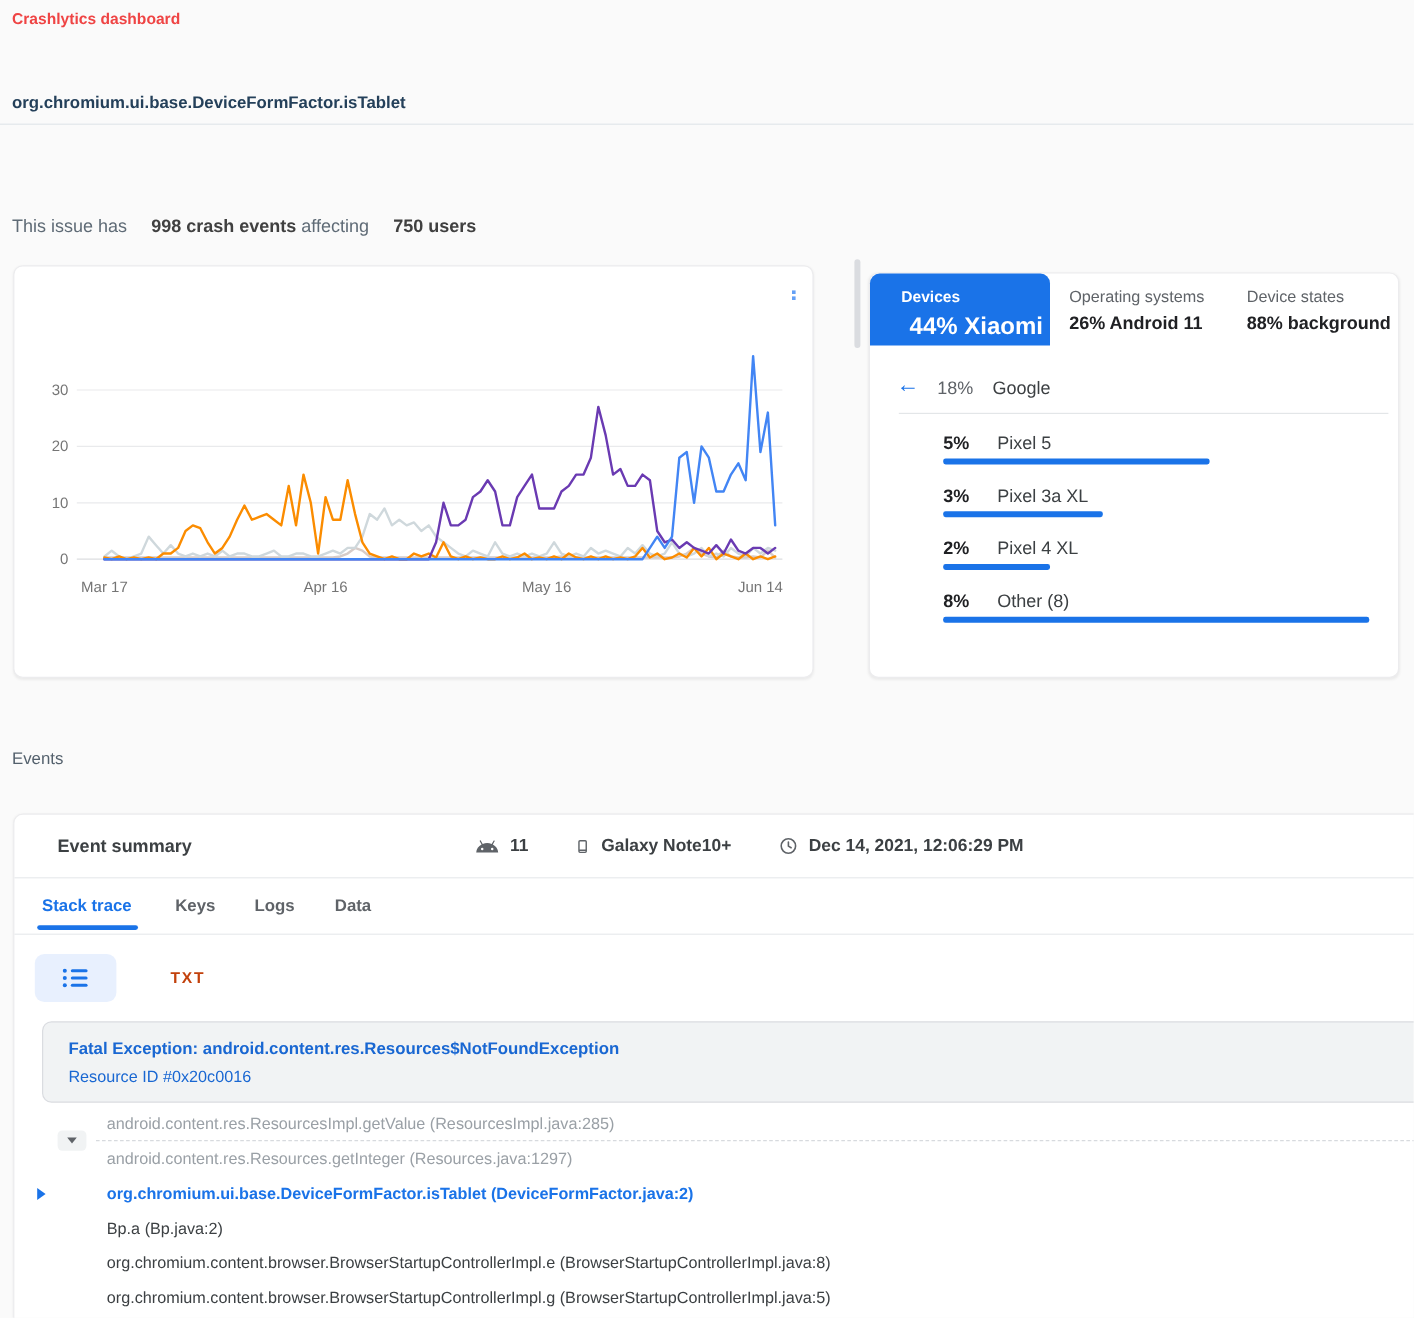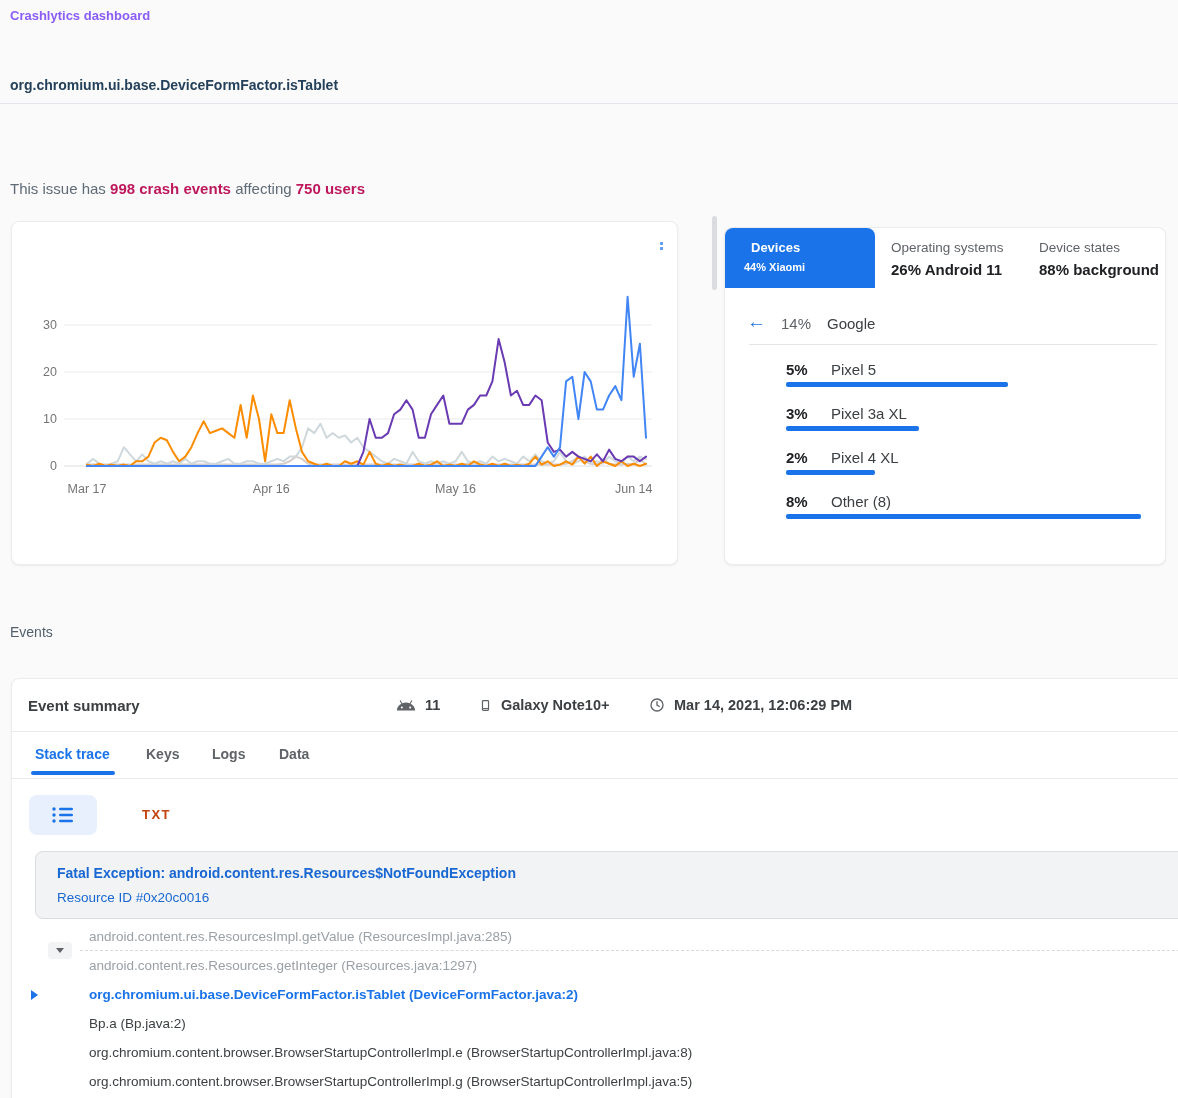--- a/index.html
+++ b/index.html
@@ -2,60 +2,60 @@
 <html><head>
 <meta charset="utf-8">
 <style>
   * { box-sizing: border-box; }
   html,body { margin:0; padding:0; }
   body { font-family:"Liberation Sans", sans-serif; background:#fafafa; }
   .root { position:relative; width:1178px; height:1098px; overflow:hidden; background:#fafafa; }
   .abs { position:absolute; }
 
   
-  .breadcrumb { left:10px; top:8px; font-size:13px; font-weight:700; color:#8b5cf6; cursor:pointer; }
+  .breadcrumb { left:10px; top:8px; font-size:13px; font-weight:700; color:#ef4444; cursor:pointer; }
   .title { left:10px; top:34px; font-size:26px; font-weight:600; color:#20405c; margin:0; letter-spacing:.2px;}
   .subtitle { left:10px; top:77px; font-size:14px; font-weight:700; color:#24405a; }
   .top-divider { left:0; top:103px; width:1178px; height:1px; background:#e2e6ea; }
   .issue-line { left:10px; top:180px; font-size:15px; color:#5f6b76; }
-  .issue-line b { color:#be185d; }
+  .issue-line b { color:#404040;margin-left:16px; }
 
   
   .card { background:#fff; border:1px solid #ececee; border-radius:8px; box-shadow:0 1px 2px rgba(60,64,67,.08); }
   .chart-card { left:11px; top:221px; width:667px; height:344px; }
   .chart-dots { right:14px; top:20px; display:flex; flex-direction:column; gap:2px; cursor:pointer;}
   .chart-dots i { width:3px; height:3px; background:#64a0f6; display:block; }
 
   .v-scroll { left:712px; top:216px; width:5px; height:74px; background:#dadce0; border-radius:3px; }
 
   
   .panel-card { left:724px; top:227px; width:442px; height:338px; }
   .ptab-devices { left:0; top:0; width:150px; height:60px; background:#1a73e8; border-radius:8px 8px 0 0; cursor:pointer; }
   .ptab-devices .ptab-label { position:absolute; left:26px; top:12px; font-size:13px; font-weight:700; color:#fff; }
-  .ptab-devices .ptab-value { position:absolute; left:19px; top:33px; font-size:11px; font-weight:700; color:#fff; }
+  .ptab-devices .ptab-value { position:absolute; left:33px; top:33px; font-size:20px; font-weight:700; color:#fff; }
   .ptab-plain { top:0; height:60px; cursor:pointer; }
   .ptab-plain .ptab-label { position:absolute; left:0; top:12px; font-size:13.5px; color:#5f6368; white-space:nowrap; }
   .ptab-plain .ptab-value { position:absolute; left:0; top:33px; font-size:15px; font-weight:700; color:#202124; white-space:nowrap; }
   .ptab-os { left:166px; }
   .ptab-ds { left:314px; }
   .drill-back { left:22px; top:84px; font-size:19px; color:#1a73e8; cursor:pointer; line-height:20px;}
   .drill-pct { left:56px; top:87px; font-size:15px; color:#5f6368; }
   .drill-name { left:102px; top:87px; font-size:15px; color:#3c4043; }
   .panel-divider { left:24px; right:8px; top:116px; height:1px; background:#e3e6e8; }
   .device-list { left:61px; top:120px; width:355px; }
   .device-row { position:relative; height:30px; margin-bottom:14px; }
   .device-row:first-child { margin-top:13px; }
   .device-pct { position:absolute; left:0; top:0; font-size:15px; font-weight:700; color:#202124; }
   .device-name { position:absolute; left:45px; top:0; font-size:15px; color:#3c4043; }
   .device-bar { position:absolute; left:0; top:21px; height:5px; border-radius:2px; background:#1a73e8; }
 
   
   .events-label { left:10px; top:624px; font-size:14px; color:#53606c; }
   .events-card { left:11px; top:678px; width:1190px; height:426px; border-radius:8px 8px 0 0; }
-  .ev-title { left:16px; top:18px; font-size:15px; font-weight:600; color:#3c4043; }
+  .ev-title { left:36px; top:18px; font-size:15px; font-weight:600; color:#3c4043; }
   .meta { top:16px; display:flex; align-items:center; gap:9px; font-size:14.5px; font-weight:600; color:#3c4043; height:20px;}
   .meta-android { left:384px; }
   .meta-device { left:467px; }
   .meta-time { left:637px; font-weight:600;}
   .ev-divider1 { left:0; right:0; top:52px; height:1px; background:#e8eaed; }
   .ev-tab { top:67px; font-size:14px; font-weight:600; color:#5f6368; cursor:pointer; }
   .ev-tab-active { color:#1a73e8; }
   .tab-underline { left:19px; top:92px; width:84px; height:4px; border-radius:4px; background:#1a73e8; }
   .ev-divider2 { left:0; right:0; top:99px; height:1px; background:#e8eaed; }
   .list-toggle { left:17px; top:116px; width:68px; height:40px; background:#e8f0fe; border-radius:8px; display:flex; align-items:center; justify-content:center; cursor:pointer; border:none;}
@@ -123,21 +123,21 @@
     <div class="abs ptab-plain ptab-os">
       <div class="ptab-label">Operating systems</div>
       <div class="ptab-value">26% Android 11</div>
     </div>
     <div class="abs ptab-plain ptab-ds">
       <div class="ptab-label">Device states</div>
       <div class="ptab-value">88% background</div>
     </div>
 
     <div class="abs drill-back">←</div>
-    <div class="abs drill-pct">14%</div>
+    <div class="abs drill-pct">18%</div>
     <div class="abs drill-name">Google</div>
     <div class="abs panel-divider"></div>
 
     <div class="abs device-list" id="device-list">
         <div class="device-row">
           <span class="device-pct">5%</span>
           <span class="device-name">Pixel 5</span>
           <div class="device-bar" style="width: 62.5%; background: rgb(26, 115, 232);"></div>
         </div>
         <div class="device-row">
@@ -182,21 +182,21 @@
       <span>Galaxy Note10+</span>
     </div>
 
     <div class="abs meta meta-time">
       <span style="display:flex;">
         <svg width="16" height="16" viewBox="0 0 24 24" fill="none" stroke="#5f6368" stroke-width="2">
             <circle cx="12" cy="12" r="9"></circle>
             <path d="M12 7v5.2l3.4 2" stroke-linecap="round"></path>
           </svg>
       </span>
-      <span>Mar 14, 2021, 12:06:29 PM</span>
+      <span>Dec 14, 2021, 12:06:29 PM</span>
     </div>
 
     <div class="abs ev-divider1"></div>
 
     <div class="abs ev-tab ev-tab-active" style="left:23px;">Stack trace</div>
     <div class="abs ev-tab" style="left:134px;">Keys</div>
     <div class="abs ev-tab" style="left:200px;">Logs</div>
     <div class="abs ev-tab" style="left:267px;">Data</div>
     <div class="abs tab-underline"></div>
     <div class="abs ev-divider2"></div>

